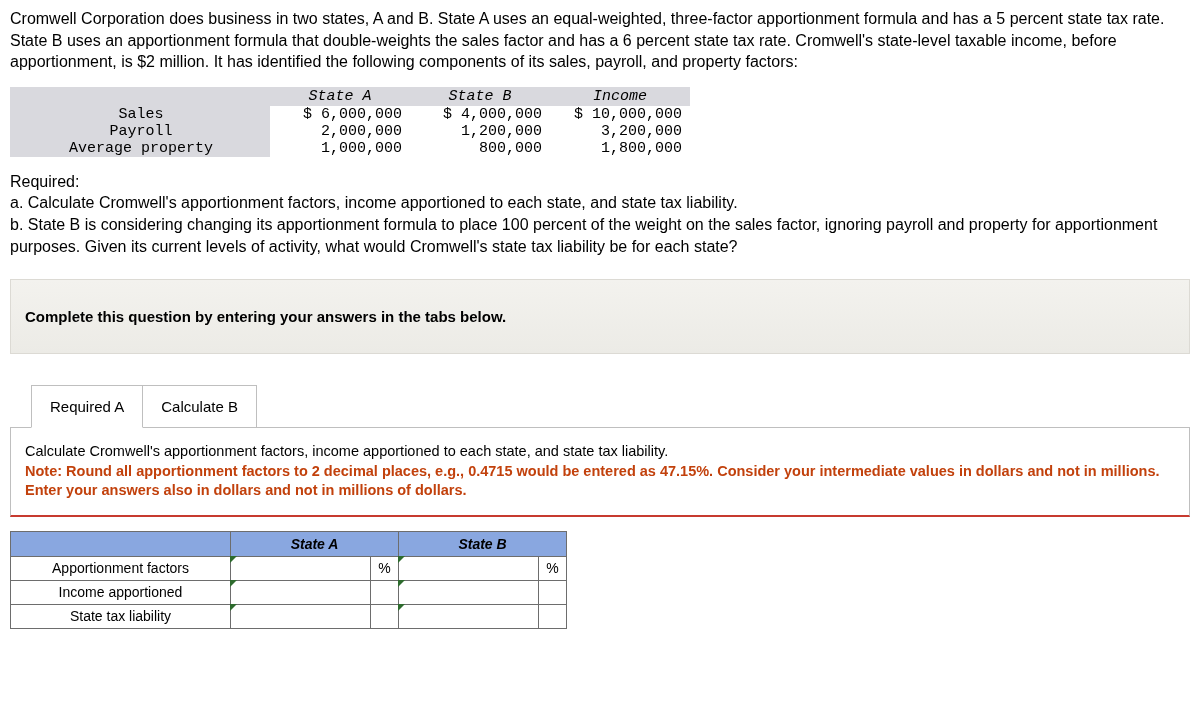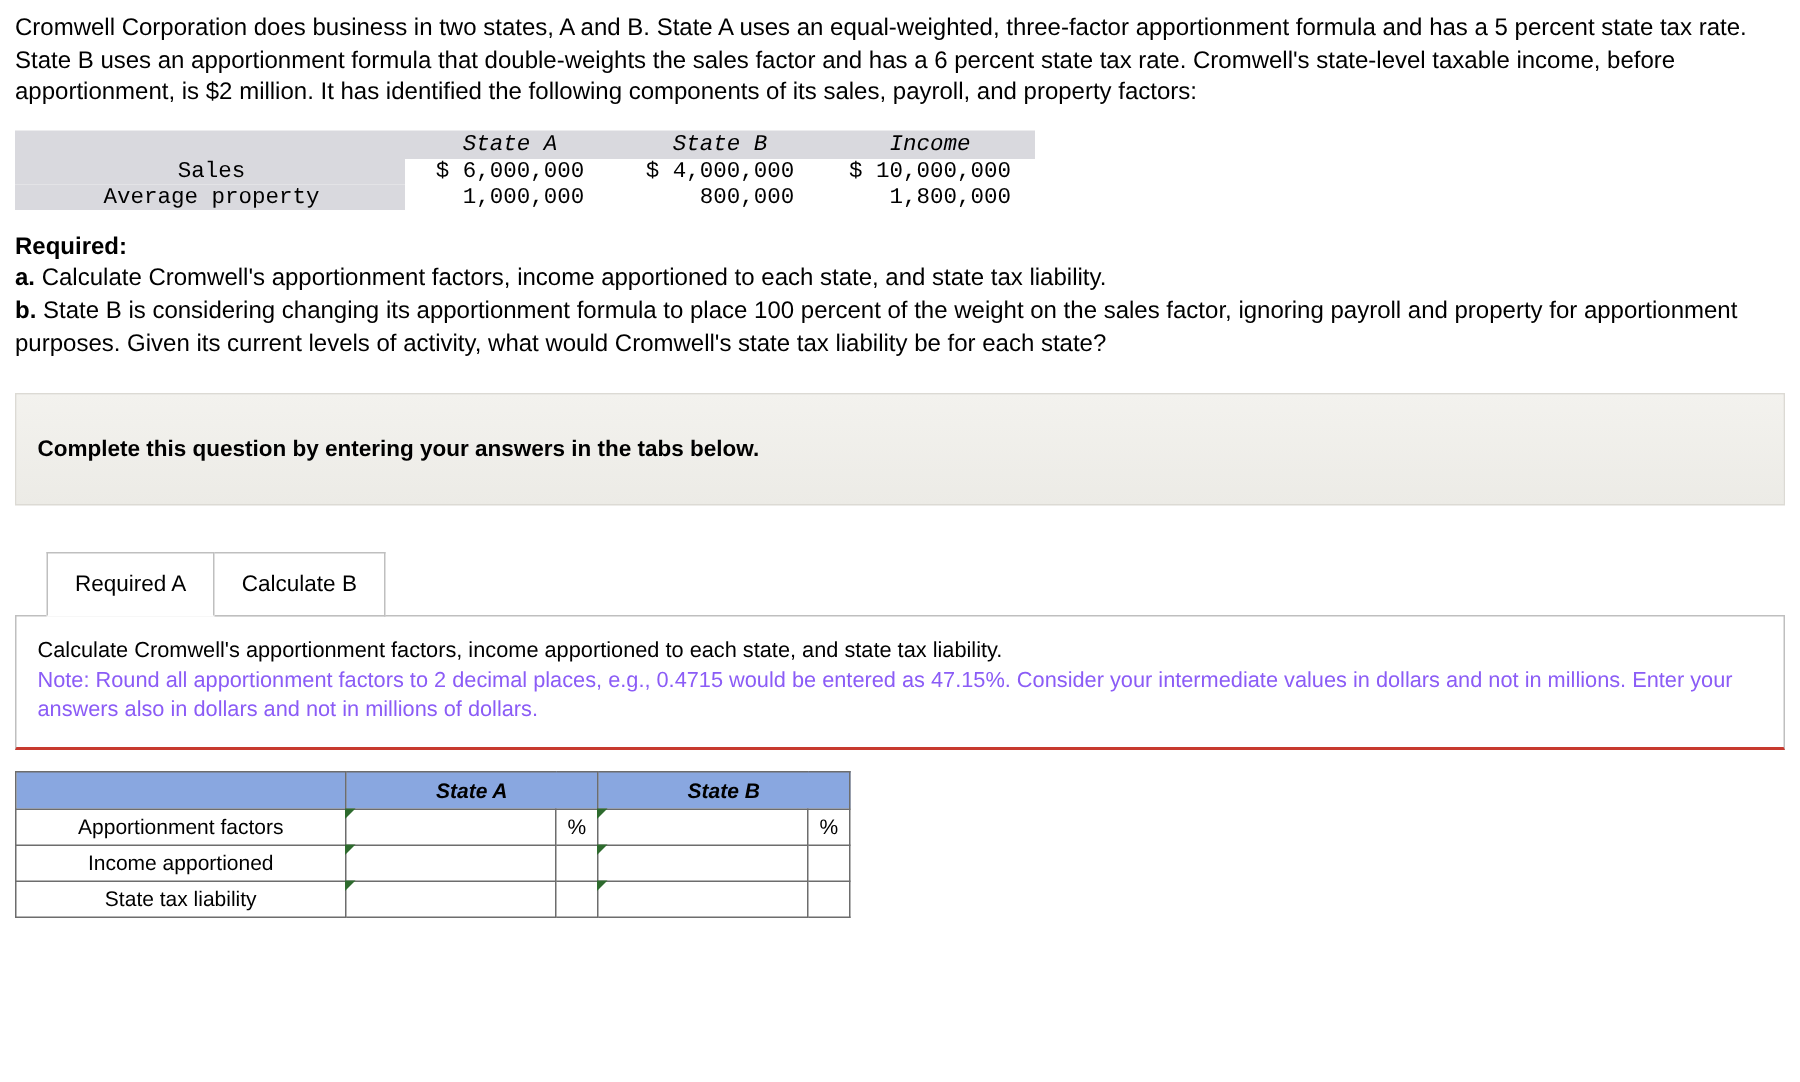--- a/index.html
+++ b/index.html
@@ -26,23 +26,23 @@
     font-weight: normal;
     text-align: center;
     padding: 1px 8px;
   }
   .data-table td { padding: 0 8px; white-space: pre; text-align: center; }
   .data-table .rowlabel {
     background: #d9d9de;
     width: 260px;
     padding-left: 10px;
   }
-  .data-table .num { text-align: center; width: 140px; }
+  .data-table .num { text-align: right; width: 140px; }
   .required-block { margin-bottom: 22px; line-height:1.35; }
-  .required-block b { font-weight: bold; }
+  .required-block b { font-weight: normal; }
   .instruction-bar {
     background: linear-gradient(#f3f2ee,#ecebe6);
     border: 1px solid #dcdad4;
     padding: 28px 14px;
     font-weight: bold;
     font-size: 15px;
     margin-bottom: 30px;
   }
   .tabs { display: flex; padding-left: 21px; }
   .tab {
@@ -57,21 +57,21 @@
   .tab.inactive { background:#fff; border-left:none; }
   .tab-panel {
     border: 1px solid #bfbfbf;
     border-bottom: 2px solid #c73a2f;
     padding: 14px;
     font-family: Verdana, Arial, sans-serif;
     font-size: 14.5px;
     line-height: 1.35;
     margin-bottom: 14px;
   }
-  .tab-panel .note { color: #8b5cf6; }
+  .tab-panel .note { color: #c2410c; font-weight: bold; }
   .answer-table { border-collapse: collapse; font-size: 14px; }
   .answer-table th {
     background: #89a7e0;
     border: 1px solid #6d6d6d;
     font-style: italic;
     font-weight: bold;
     text-align: center;
     padding: 4px 0;
   }
   .answer-table td {
@@ -106,20 +106,26 @@
     <th class="rowlabel"></th>
     <th>State A</th>
     <th>State B</th>
     <th>Income</th>
   </tr>
   <tr>
     <td class="rowlabel">Sales</td>
     <td class="num">$ 6,000,000</td>
     <td class="num">$ 4,000,000</td>
     <td class="num">$ 10,000,000</td>
+  </tr>
+  <tr>
+    <td class="rowlabel">Payroll</td>
+    <td class="num">  2,000,000</td>
+    <td class="num">  1,200,000</td>
+    <td class="num">   3,200,000</td>
   </tr>
   <tr>
     <td class="rowlabel">Average property</td>
     <td class="num">  1,000,000</td>
     <td class="num">    800,000</td>
     <td class="num">   1,800,000</td>
   </tr>
 </tbody>
   </table>
 

